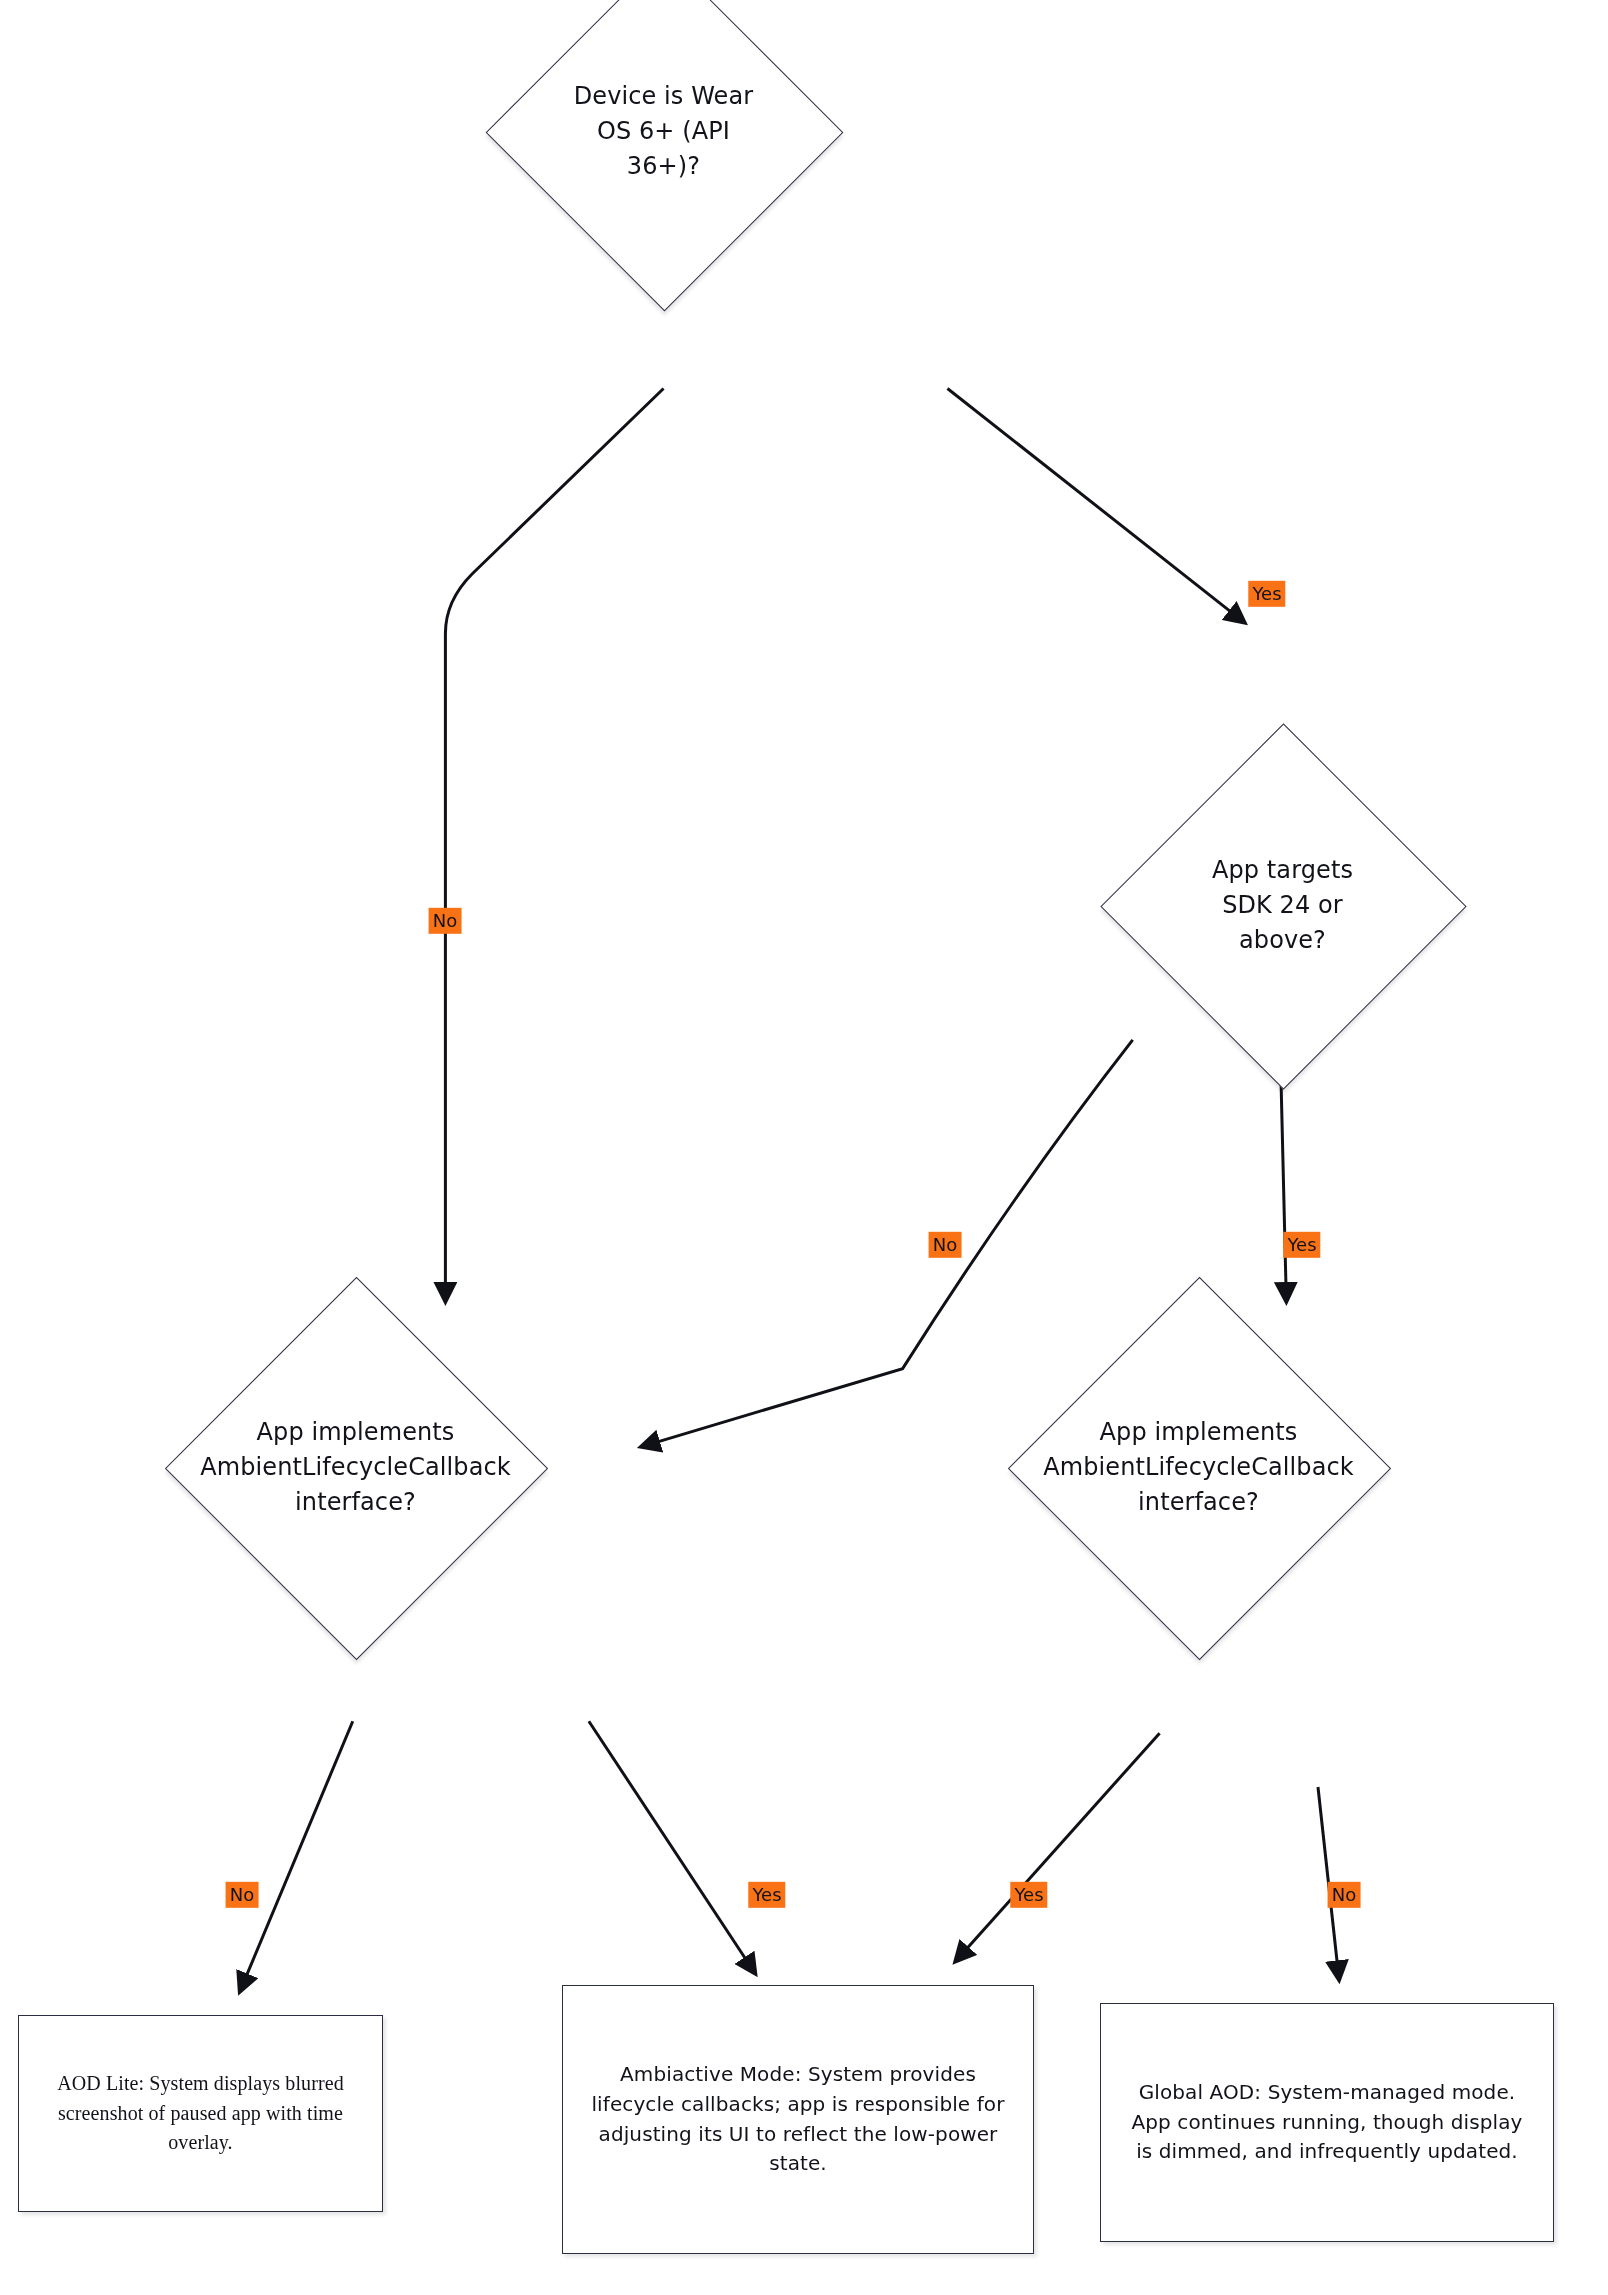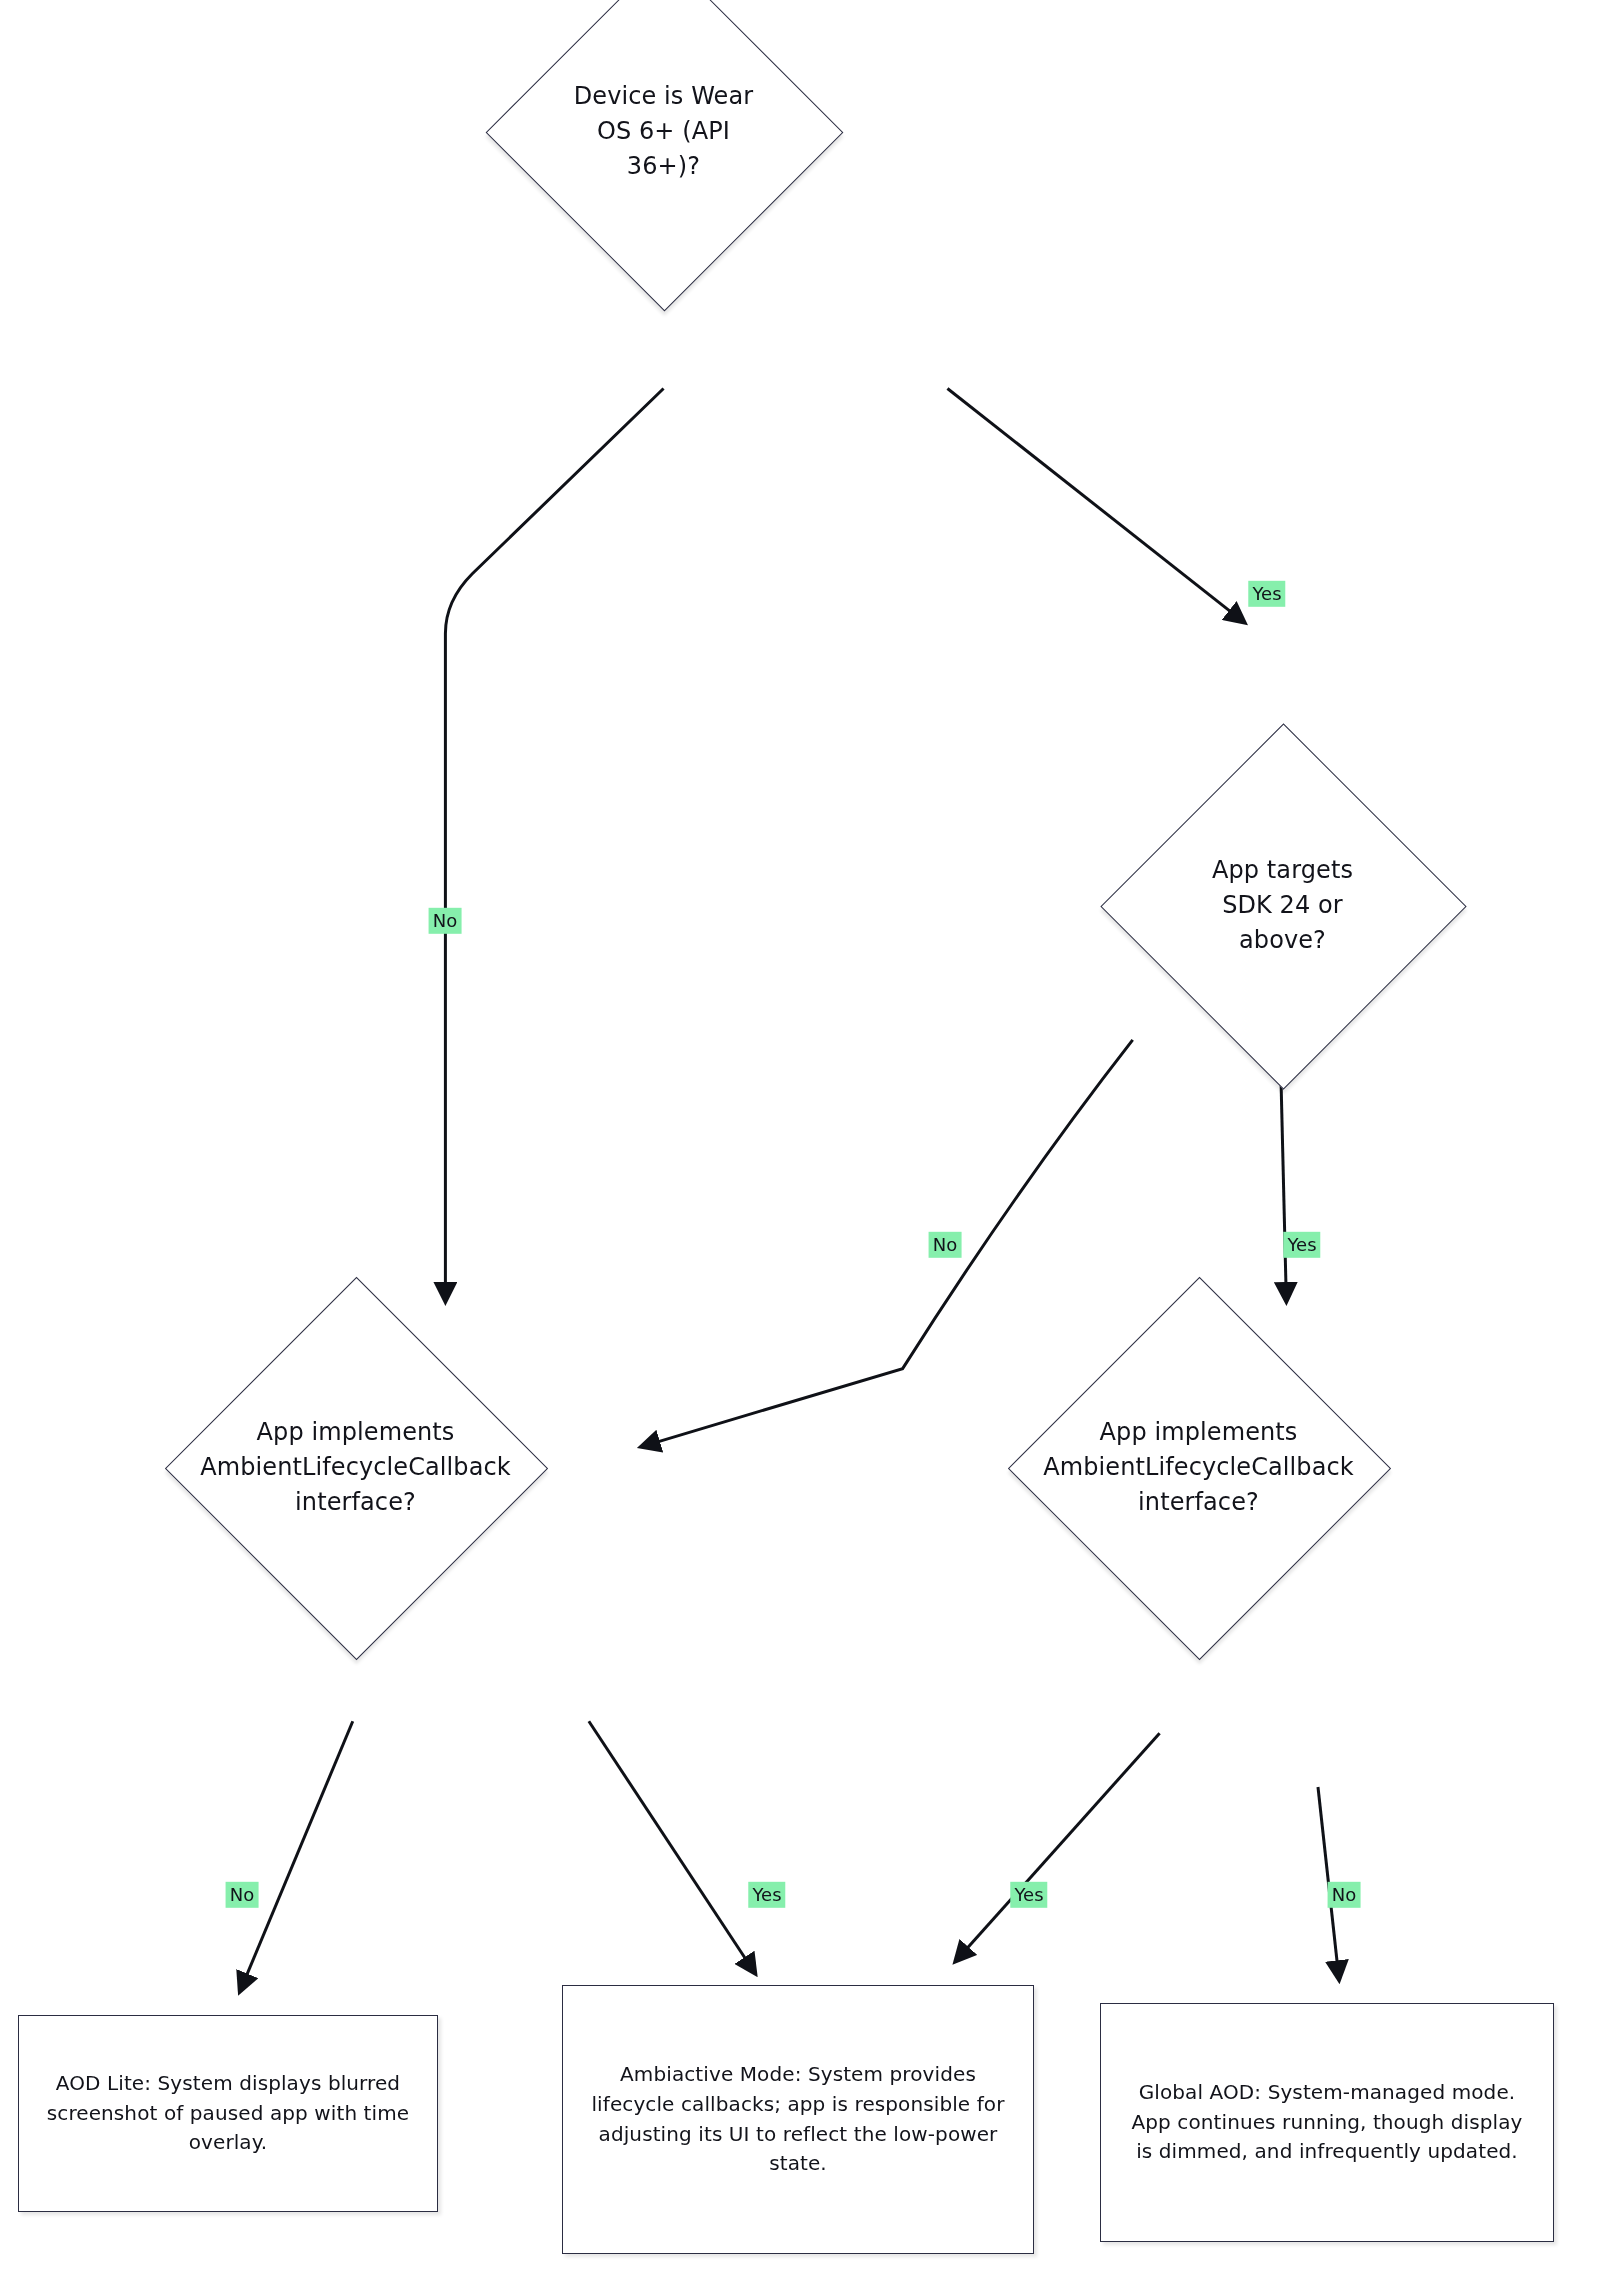--- a/index.html
+++ b/index.html
@@ -81,21 +81,21 @@
     align-items: center;
     justify-content: center;
     text-align: center;
     color: #12131a;
     font-size: 20px;
     line-height: 1.48;
     letter-spacing: 0.1px;
   }
   .edge-label {
     position: absolute;
-    background: #86efac;
+    background: #f97316;
     color: #12131a;
     font-size: 18px;
     line-height: 1;
     padding: 3.6px 4.2px 4.8px 4.2px;
     transform: translate(-50%, -50%);
     white-space: nowrap;
   }
 </style>
 </head>
 <body>
@@ -139,21 +139,21 @@
   <div class="node" style="left:221px; top:1333px; width:269px; height:269px;">
     <div class="diamond-shape"></div>
     <div class="diamond-label">App implements AmbientLifecycleCallback interface?</div>
   </div>
 
   <div class="node" style="left:1064px; top:1333px; width:269px; height:269px;">
     <div class="diamond-shape"></div>
     <div class="diamond-label">App implements AmbientLifecycleCallback interface?</div>
   </div>
 
-  <div class="node" style="left:18px; top:2015px; width:420px; height:197px;">
+  <div class="node" style="left:18px; top:2015px; width:365px; height:197px;font-family:Liberation Serif, serif;">
     <div class="rect-shape"></div>
     <div class="rect-label">AOD Lite: System displays blurred screenshot of paused app with time overlay.</div>
   </div>
 
   <div class="node" style="left:562px; top:1985px; width:472px; height:269px;">
     <div class="rect-shape"></div>
     <div class="rect-label">Ambiactive Mode: System provides lifecycle callbacks; app is responsible for adjusting its UI to reflect the low-power state.</div>
   </div>
 
   <div class="node" style="left:1100px; top:2003px; width:454px; height:239px;">

